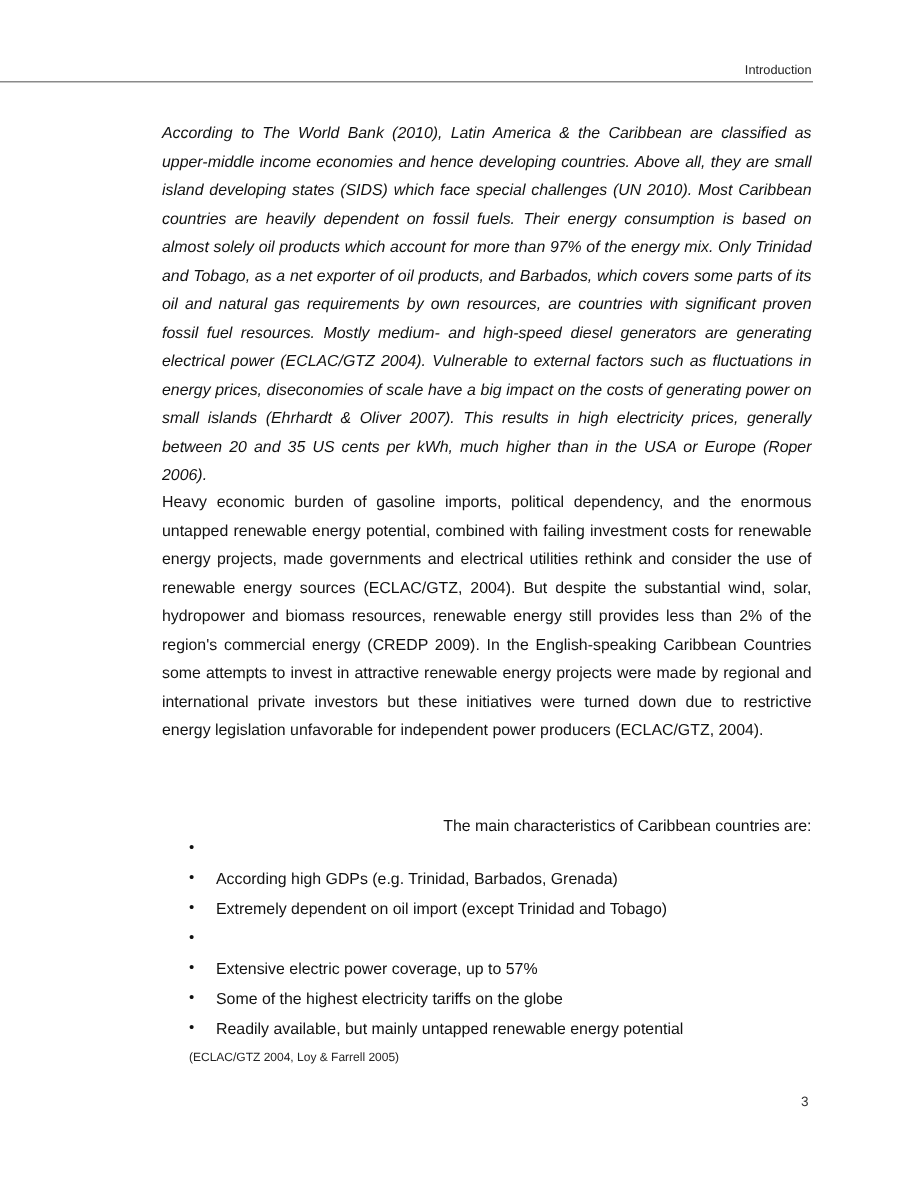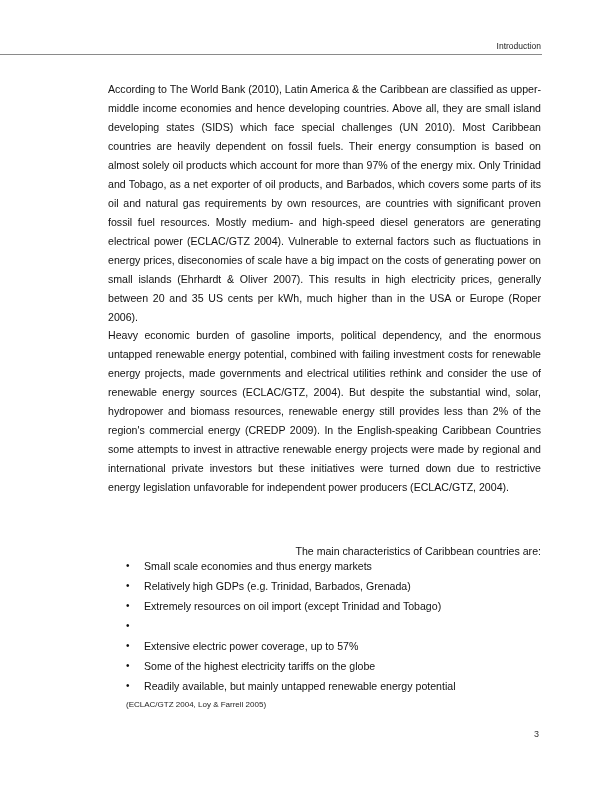--- a/index.html
+++ b/index.html
@@ -1,44 +1,44 @@
 <!DOCTYPE html>
 <html><head>
 <meta charset="utf-8">
 <style>
   html, body { margin: 0; padding: 0; background: #ffffff; }
   body { width: 612px; height: 792px; position: relative; overflow: hidden;
          font-family: "Liberation Sans", sans-serif; color: #111111; }
   .header-title { position: absolute; top: 41px; right: 71px; font-size: 8.5px; color: #222; margin-left: 28px; }
   .header-rule { position: absolute; top: 54px; left: 0; width: 542px; height: 0; border-top: 1px solid #8a8a8a; }
   .body { position: absolute; left: 108px; width: 433px; font-size: 10.6px; line-height: 19px; text-align: justify; }
-  .p1 { top: 69px; }
+  .p1 { top: 69px; font-style: italic; }
   .p2 { top: 315px; }
   .p3 { top: 531px; text-align: right; }
   ul.bullets { position: absolute; left: 126px; top: 556px; margin: 0; padding: 0; list-style: none;
                font-size: 10.6px; width: 420px; }
   ul.bullets li { position: relative; height: 20px; line-height: 20px; padding-left: 18px; }
   ul.bullets li .bullet { position: absolute; left: 0; top: 0; font-size: 10px; }
   .source { position: absolute; left: 126px; top: 700px; font-size: 8px; color: #222; }
   .page-number { position: absolute; right: 73px; top: 729px; font-size: 9px; color: #333; }
 </style>
 </head>
 <body>
 
 <div class="header-title">Introduction</div>
 <div class="header-rule"></div>
 
 <p class="body p1">According to The World Bank (2010), Latin America &amp; the Caribbean are classified as upper-middle income economies and hence developing countries. Above all, they are small island developing states (SIDS) which face special challenges (UN 2010). Most Caribbean countries are heavily dependent on fossil fuels. Their energy consumption is based on almost solely oil products which account for more than 97% of the energy mix. Only Trinidad and Tobago, as a net exporter of oil products, and Barbados, which covers some parts of its oil and natural gas requirements by own resources, are countries with significant proven fossil fuel resources. Mostly medium- and high-speed diesel generators are generating electrical power (ECLAC/GTZ 2004). Vulnerable to external factors such as fluctuations in energy prices, diseconomies of scale have a big impact on the costs of generating power on small islands (Ehrhardt &amp; Oliver 2007). This results in high electricity prices, generally between 20 and 35 US cents per kWh, much higher than in the USA or Europe (Roper 2006).</p>
 <p class="body p2">Heavy economic burden of gasoline imports, political dependency, and the enormous untapped renewable energy potential, combined with failing investment costs for renewable energy projects, made governments and electrical utilities rethink and consider the use of renewable energy sources (ECLAC/GTZ, 2004). But despite the substantial wind, solar, hydropower and biomass resources, renewable energy still provides less than 2% of the region's commercial energy (CREDP 2009). In the English-speaking Caribbean Countries some attempts to invest in attractive renewable energy projects were made by regional and international private investors but these initiatives were turned down due to restrictive energy legislation unfavorable for independent power producers (ECLAC/GTZ, 2004).</p>
 <p class="body p3">The main characteristics of Caribbean countries are:</p>
 
 <ul class="bullets">
-  <li><span class="bullet">•</span><span>Small scale economies and thus energy markets</span></li>
-  <li><span class="bullet">•</span><span>Relatively high GDPs (e.g. Trinidad, Barbados, Grenada)</span></li>
-  <li><span class="bullet">•</span><span>Extremely resources on oil import (except Trinidad and Tobago)</span></li>
+  <li><span class="bullet">•</span></li>
+  <li><span class="bullet">•</span><span>According high GDPs (e.g. Trinidad, Barbados, Grenada)</span></li>
+  <li><span class="bullet">•</span><span>Extremely dependent on oil import (except Trinidad and Tobago)</span></li>
   <li><span class="bullet">•</span></li>
   <li><span class="bullet">•</span><span>Extensive electric power coverage, up to 57%</span></li>
   <li><span class="bullet">•</span><span>Some of the highest electricity tariffs on the globe</span></li>
   <li><span class="bullet">•</span><span>Readily available, but mainly untapped renewable energy potential</span></li>
 </ul>
 
 <div class="source">(ECLAC/GTZ 2004, Loy &amp; Farrell 2005)</div>
 <div class="page-number">3</div>
 
 </body></html>

